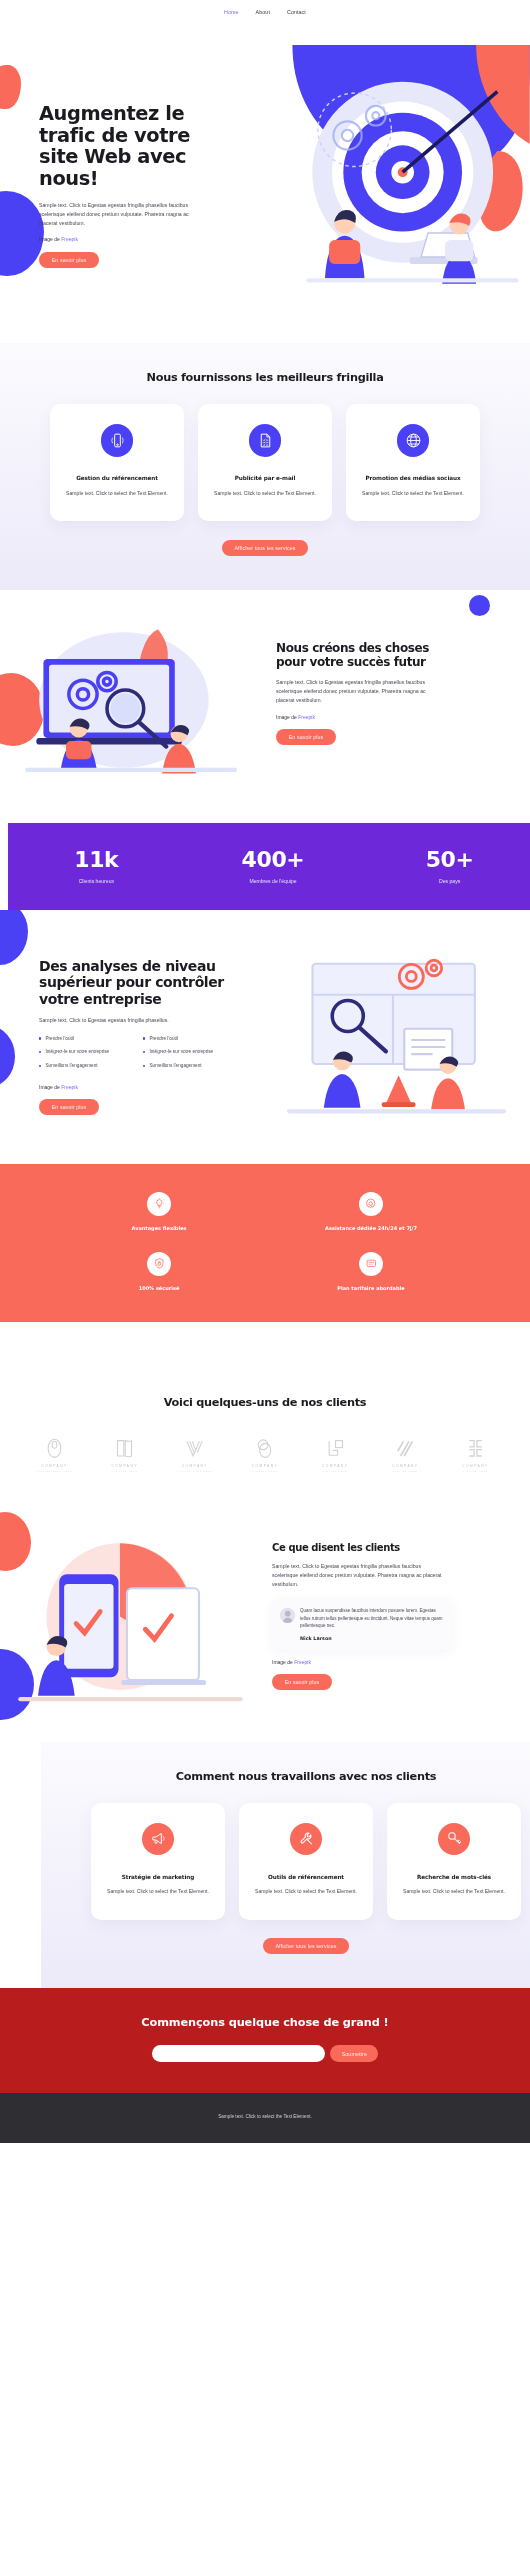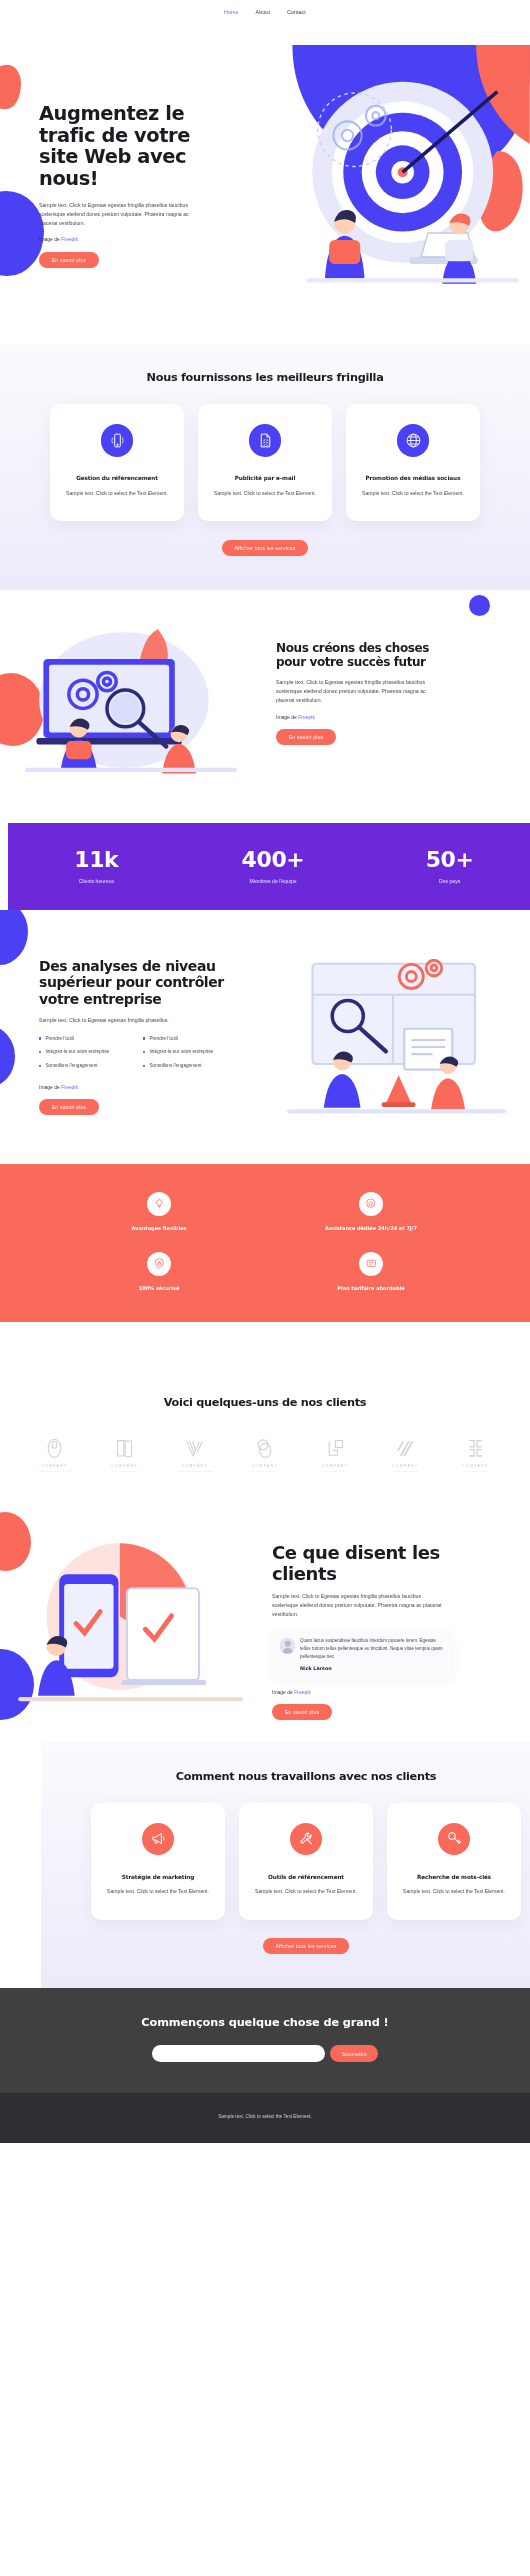--- a/index.html
+++ b/index.html
@@ -203,40 +203,40 @@
   .testi .blob-coral-l {
     position:absolute; left:-22.6px; top:10px; width:54px; height:59px;
     background:#f96a5b; border-radius:52% 48% 46% 54% / 48% 52% 48% 52%; z-index:2;
   }
   .testi .blob-blue-l {
     position:absolute; left:-32.5px; top:147px; width:66px; height:71px;
     background:#4a41f5; border-radius:50%; z-index:2;
   }
   .testi .art { position:absolute; left:14px; top:31px; width:233px; height:177px; z-index:4; }
   .testi .txt { position:absolute; left:272px; top:40px; width:180px; z-index:6; }
-  .testi .txt h2 { font-size: 18px; line-height: 1.17; }
+  .testi .txt h2 { font-size: 10px; line-height: 1.17; }
   .testi .txt .para { margin-top: 8.5px; width: 175px; }
   .quote-card {
     margin-top: 10px; background:#fbfbfe; border-radius:7px; padding: 7.8px 8.5px 9.2px 28px;
     position:relative; box-shadow: 0 2.8px 11.3px rgba(60,55,140,.05);
   }
   .quote-card .avatar {
     position:absolute; left:7.8px; top:8.5px; width: 15.5px; height: 15.5px; border-radius:50%;
     background:#d9d8e6; overflow:hidden;
   }
   .quote-card p { font-size: 4.5px; line-height:1.72; color:#4a4955; }
   .quote-card .who { margin-top: 5.7px; font-family:"DejaVu Sans", sans-serif; font-weight:700; font-size:4.8px; color:#1c1b21; }
   .testi .btn-coral { margin-top: 9.2px; }
 
   
   .process { background: linear-gradient(180deg,#fbfbfe 0%, #eceaf9 100%); padding: 28px 0 34px; margin-left: 41px; }
   .process .circle-ico { background: #f96a5b; }
 
   
-  .cta { background:#404040; padding: 28px 16px 31px; text-align:center; }
+  .cta { background:#b91c1c; padding: 28px 16px 31px; text-align:center; }
   .cta h2 {
     font-family:"DejaVu Sans", sans-serif; font-weight:700;
     font-size: 11.3px; color:#fff; letter-spacing:-0.1px;
   }
   .cta-form { margin-top: 15.5px; display:flex; justify-content:center; align-items:center; gap:5.7px; }
   .cta-form input {
     width: 173px; height: 17px; border-radius: 14px; border:none;
     background:#fff; padding: 0 10px; font-size:5px; color:#333;
     font-family:"Liberation Sans", sans-serif; outline:none;
   }

